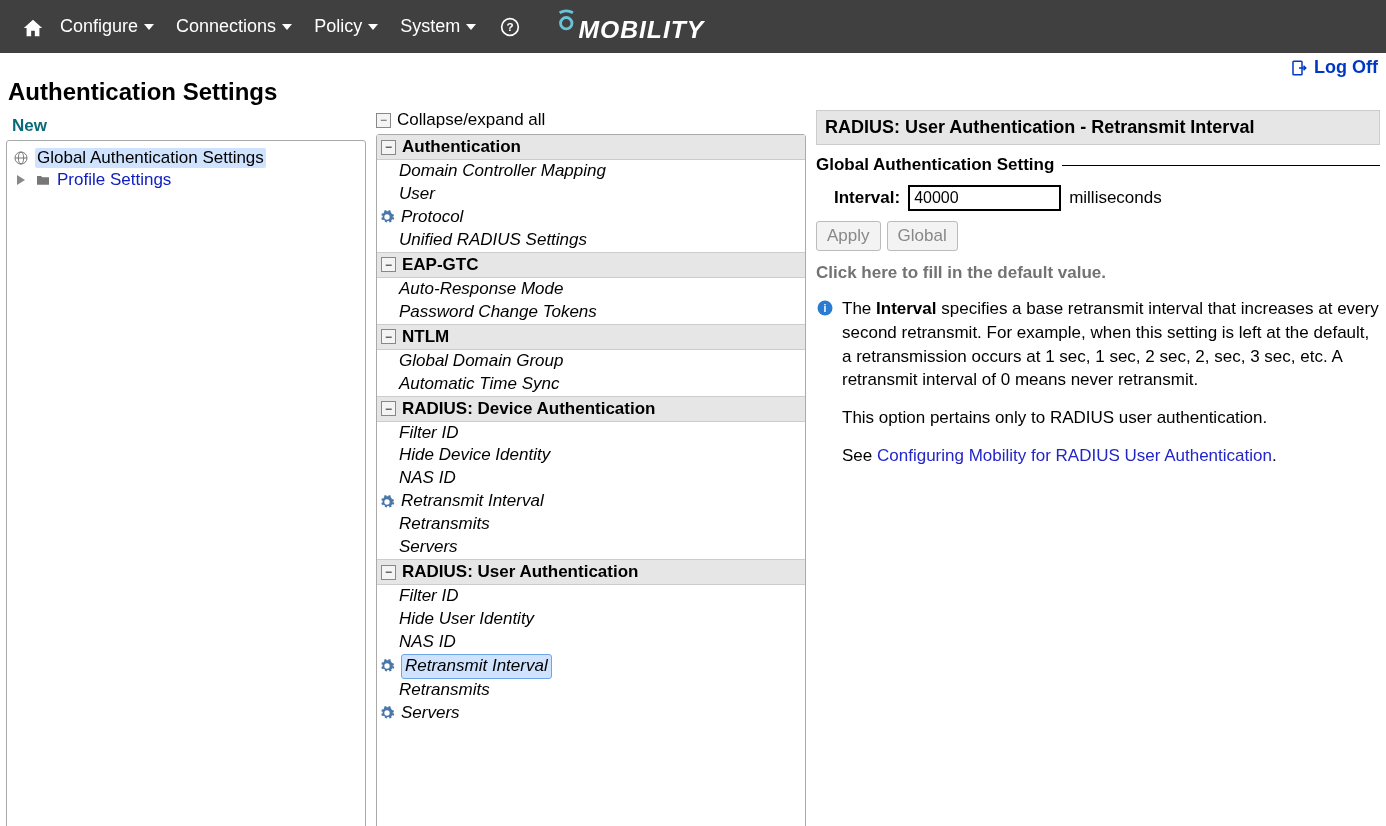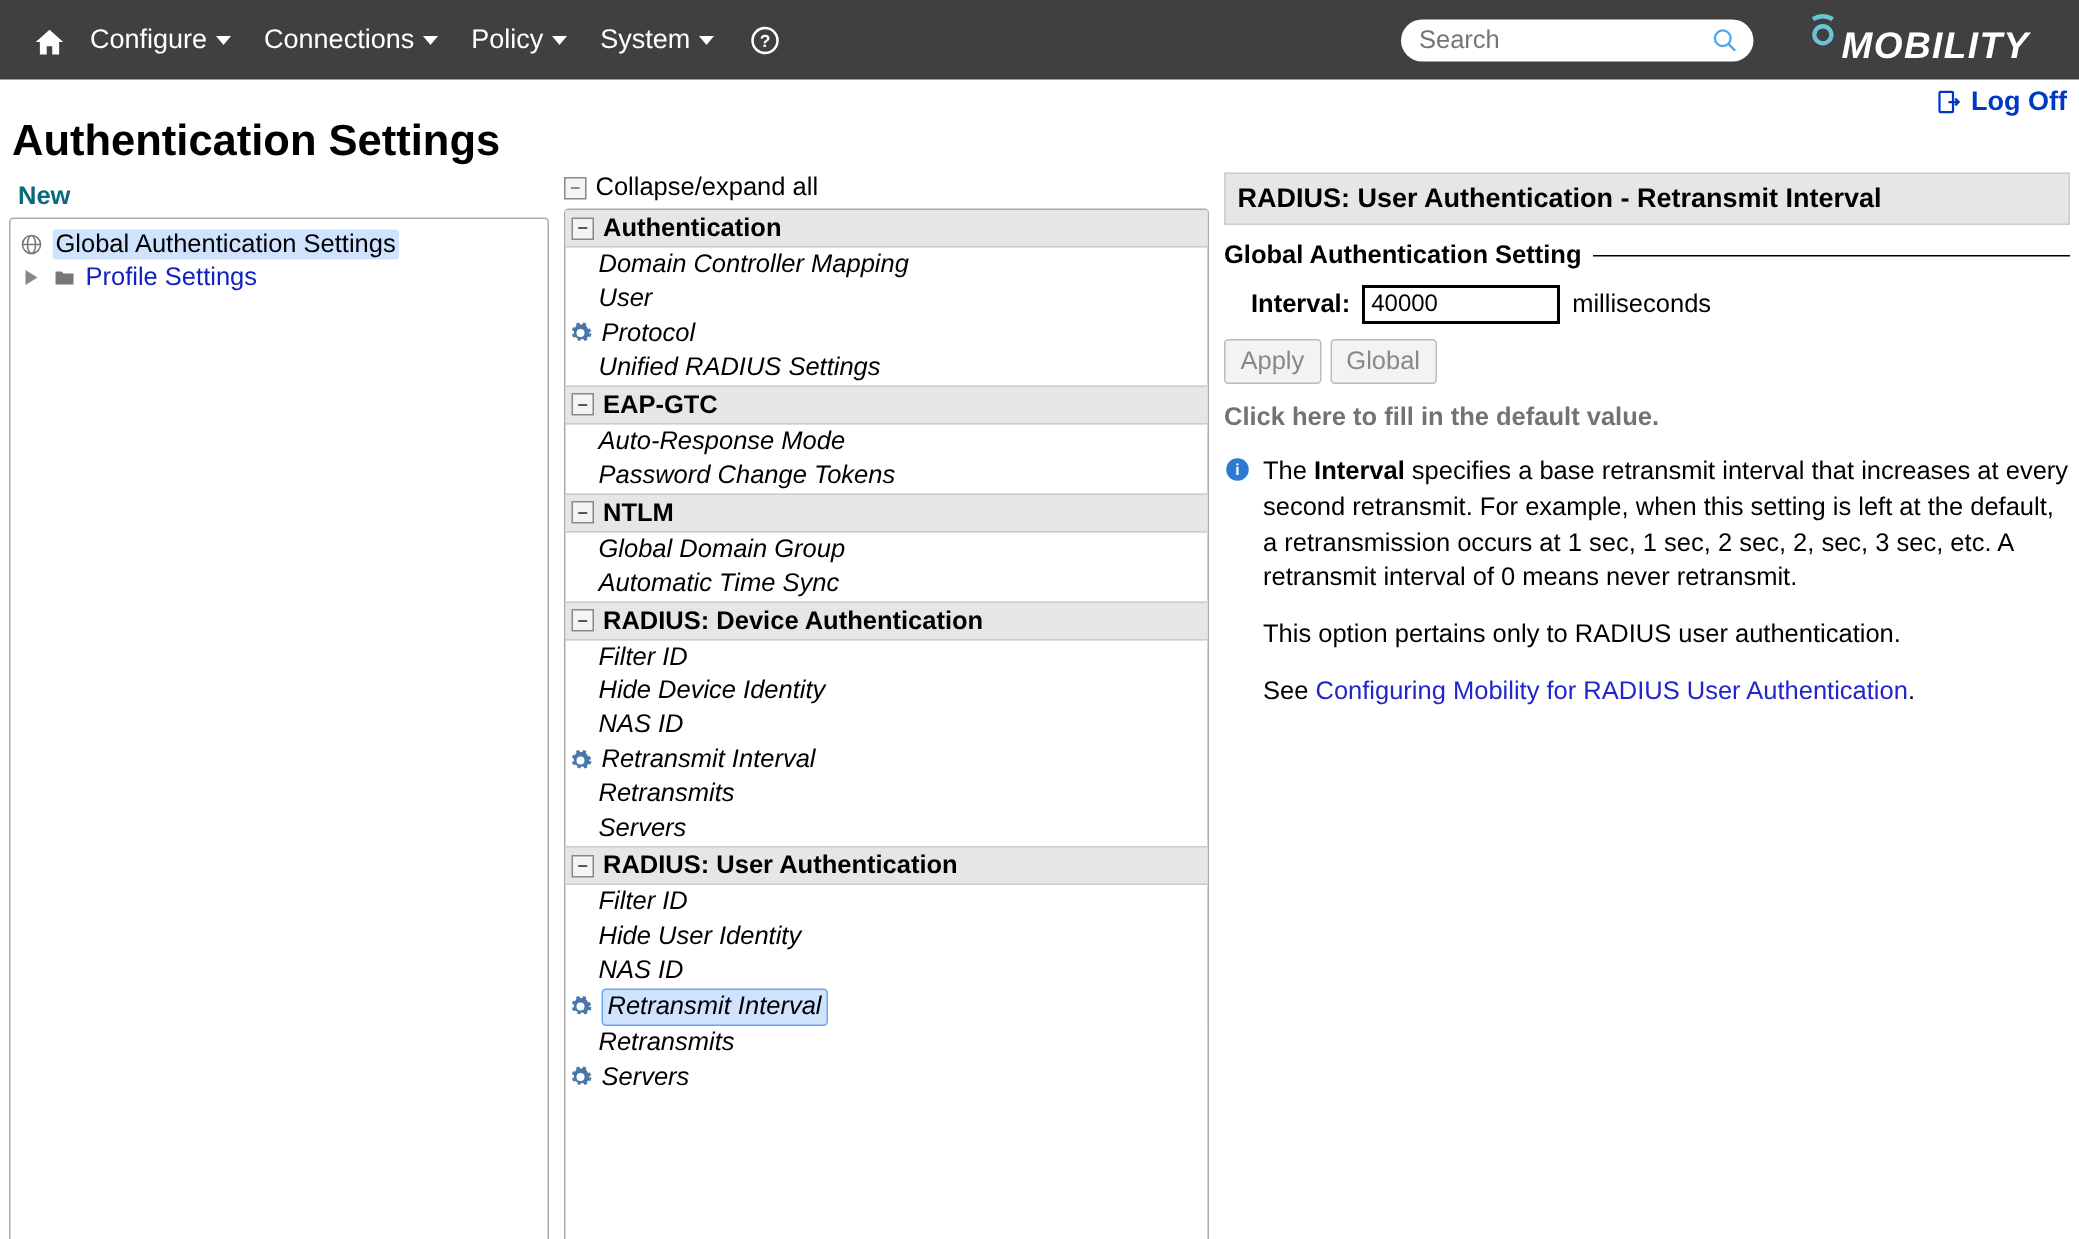--- a/index.html
+++ b/index.html
@@ -12,21 +12,21 @@
   .help-icon { width: 20px; height: 20px; margin-left: 2px; cursor: pointer; }
   .searchbox { margin-left: auto; position: relative; }
   .searchbox input { width: 235px; height: 28px; border-radius: 14px; border: none; padding: 2px 32px 2px 12px; font-size: 17px; outline: none; }
   .searchbox .sicon { position: absolute; right: 10px; top: 5px; width: 18px; height: 18px; }
   .brand { margin-left: 32px; display: flex; align-items: center; }
   .brand svg { height: 38px; }
   
   .logoff-row { display: flex; justify-content: flex-end; align-items: center; padding: 4px 8px 0 0; }
   .logoff-row a { color: #0038c6; font-weight: bold; text-decoration: none; font-size: 18px; display:flex; align-items:center; gap:6px;}
   .logoff-row svg { width:18px; height:18px; }
-  h1.page-title { font-size: 29px; font-weight: bold; padding: 0 0 4px 8px; }
+  h1.page-title { font-size: 24px; font-weight: bold; padding: 0 0 4px 8px; }
   
   .cols { display: flex; gap: 10px; padding: 0 6px; }
   .col-left { width: 360px; }
   .col-mid { width: 430px; }
   .col-right { flex: 1; }
   .new-link { color: #0a6a7a; font-weight: bold; font-size: 17px; padding: 6px 0 4px 6px; display: inline-block; cursor:pointer;}
   .tree { border: 1px solid #aaa; border-radius: 3px; height: 700px; padding: 6px; }
   .tree-row { display: flex; align-items: center; gap: 6px; padding: 1px 0; font-size: 17px; }
   .tree-row .label { cursor: pointer; }
   .sel { background: #cfe3ff; border-radius: 2px; padding: 0 2px;}
@@ -40,21 +40,21 @@
   .section-head:first-child{border-top:none;}
   .item-row { display:flex; align-items:center; gap:6px; padding:0 4px 0 22px; font-size:17px; cursor:pointer; line-height:1.35;font-style:italic;}
   .gear-icon { width:16px; height:16px; flex-shrink:0; margin-left:-20px;}
   .item-sel { background:#cfe3ff; border:1px solid #6da6e8; border-radius:3px; padding:0 3px; display:inline-block;}
   
   .right-title { background:#e6e6e6; border:1px solid #ccc; font-weight:bold; font-size:18px; padding:6px 8px;}
   .gas-head { font-weight:bold; font-size:17px; margin:10px 0 6px 0; display:flex; align-items:center;}
   .gas-head::after{ content:""; flex:1; border-top:1px solid #000; margin-left:8px;}
   .form-row { display:flex; align-items:center; gap:8px; padding:4px 0 10px 18px; font-size:17px;}
   .form-row label{ font-weight:bold;}
-  .form-row input{ width:132px; height:26px; border:2px solid #000; padding:0 4px; font-size:16px;}
+  .form-row input{ width:153px; height:26px; border:2px solid #000; padding:0 4px; font-size:16px;}
   .btns { display:flex; gap:6px; padding-bottom:6px;align-items:center;}
   .btns button{ background:#f3f3f3; border:1px solid #bbb; border-radius:3px; padding:4px 10px; font-size:17px; color:#888; cursor:pointer;}
   .default-link{ color:#737373; font-weight:bold; font-size:17px; cursor:pointer; display:block; margin:6px 0 14px 0;}
   .info-row{ display:flex; gap:8px; font-size:17px; line-height:1.4;}
   .info-row .info-icon{ width:18px; height:18px; flex-shrink:0; margin-top:2px;}
   .info-row a{ color:#2225c9; text-decoration:none;}
   .info-row p { margin-bottom: 14px;}
 </style>
 </head>
 <body>
@@ -80,29 +80,20 @@
   <div class="nav-item">
       <span>System</span>
       <span class="caret"></span>
     </div>
   <span class="help-icon">
     <svg viewBox="0 0 24 24">
         <circle cx="12" cy="12" r="10" fill="none" stroke="#fff" stroke-width="2"></circle>
         <text x="12" y="17" text-anchor="middle" fill="#fff" font-size="14" font-weight="bold">?</text>
       </svg>
   </span>
-  <div class="searchbox">
-    <input type="text" placeholder="Search" style="">
-    <span class="sicon">
-      <svg viewBox="0 0 24 24" fill="none" stroke="#4aa7e8" stroke-width="2">
-          <circle cx="10" cy="10" r="7"></circle>
-          <line x1="21" y1="21" x2="15" y2="15"></line>
-        </svg>
-    </span>
-  </div>
   <div class="brand">
     <svg viewBox="0 0 180 40">
         <circle cx="15" cy="16" r="6" fill="none" stroke="#6bc3d9" stroke-width="3"></circle>
         <path d="M8 5 A14 14 0 0 1 22 5" fill="none" stroke="#6bc3d9" stroke-width="3"></path>
         <text x="28" y="32" fill="#fff" font-size="26" font-weight="900" font-style="italic" letter-spacing="1">MOBILITY</text>
       </svg>
   </div>
 </div>
 
 <div class="logoff-row">

